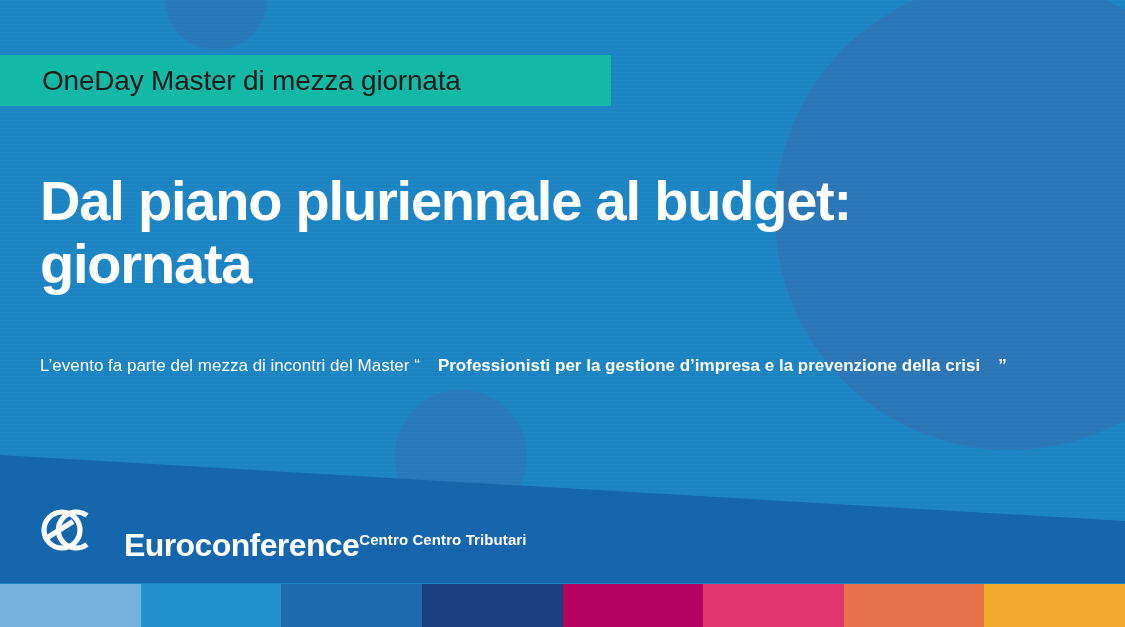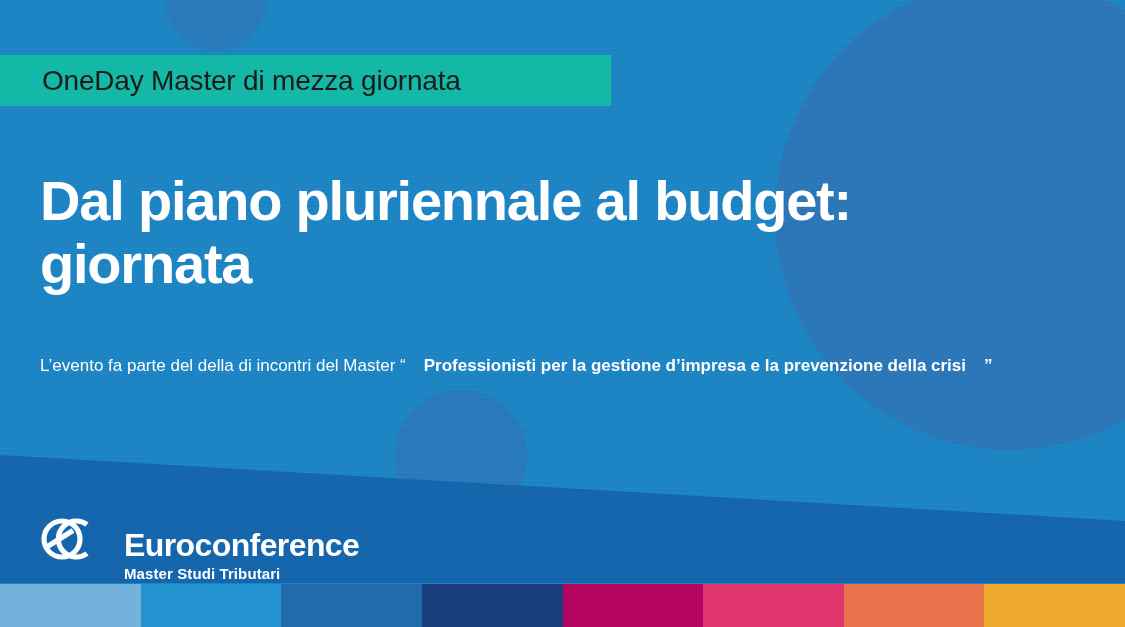--- a/index.html
+++ b/index.html
@@ -99,21 +99,21 @@
   .subtitle b { font-weight:bold;padding-left:18px; }
   
   .logo {
     position:absolute;
     left:40px; top:497px;
     display:flex;
     align-items:center;
     gap:14px;
   }
   .logo-mark { width:70px; height:50px; flex:none; }
-  .logo-words { display:flex; flex-direction:column;margin-top:32px; }
+  .logo-words { display:flex; flex-direction:row;margin-top:32px; }
   .logo-name {
     color:#ffffff;
     font-size:32px;
     font-weight:bold;
     letter-spacing:-0.6px;
     line-height:1.05;
   }
   .logo-tagline {
     color:#ffffff;
     font-size:15px;
@@ -144,36 +144,36 @@
 
   <div class="badge" style="background: #14b8a6;">
     <span class="badge-text" style="color: rgb(26, 26, 26);">OneDay Master di mezza giornata</span>
   </div>
 
   <h1 class="title" style="color: rgb(255, 255, 255);">
     <span class="line">Dal piano pluriennale al budget:</span>
     <span class="line">giornata</span>
   </h1>
 
-  <p class="subtitle" style="color: rgb(255, 255, 255);"><span>L’evento fa parte del della di incontri del Master “</span><b>Professionisti per la gestione d’impresa e la prevenzione della crisi</b><b>”</b></p>
+  <p class="subtitle" style="color: rgb(255, 255, 255);"><span>L’evento fa parte del mezza di incontri del Master “</span><b>Professionisti per la gestione d’impresa e la prevenzione della crisi</b><b>”</b></p>
 
   <div class="logo">
     <span class="logo-mark">
       <svg viewBox="0 0 70 50" width="70" height="50" aria-hidden="true">
         <g fill="none" stroke="#ffffff" stroke-width="5.2">
           <circle cx="22" cy="25" r="18"></circle>
           <path d="M47 10.5 A18 18 0 1 0 47 39.5" stroke-linecap="butt"></path>
         </g>
         <path d="M7.5 32.5 L33 16.5" stroke="#ffffff" stroke-width="5.2" fill="none"></path>
         <path d="M7.5 32.5 L33 16.5" stroke="#1566ad" stroke-width="0" fill="none"></path>
       </svg>
     </span>
     <span class="logo-words">
       <span class="logo-name">Euroconference</span>
-      <span class="logo-tagline">Master Studi Tributari</span>
+      <span class="logo-tagline">Centro Centro Tributari</span>
     </span>
   </div>
 
   <div class="color-strip">
       <div class="swatch" style="background: rgb(116, 178, 221);"></div>
       <div class="swatch" style="background: rgb(34, 147, 206);"></div>
       <div class="swatch" style="background: rgb(31, 107, 171);"></div>
       <div class="swatch" style="background: rgb(27, 63, 126);"></div>
       <div class="swatch" style="background: rgb(180, 4, 95);"></div>
       <div class="swatch" style="background: rgb(224, 53, 111);"></div>

